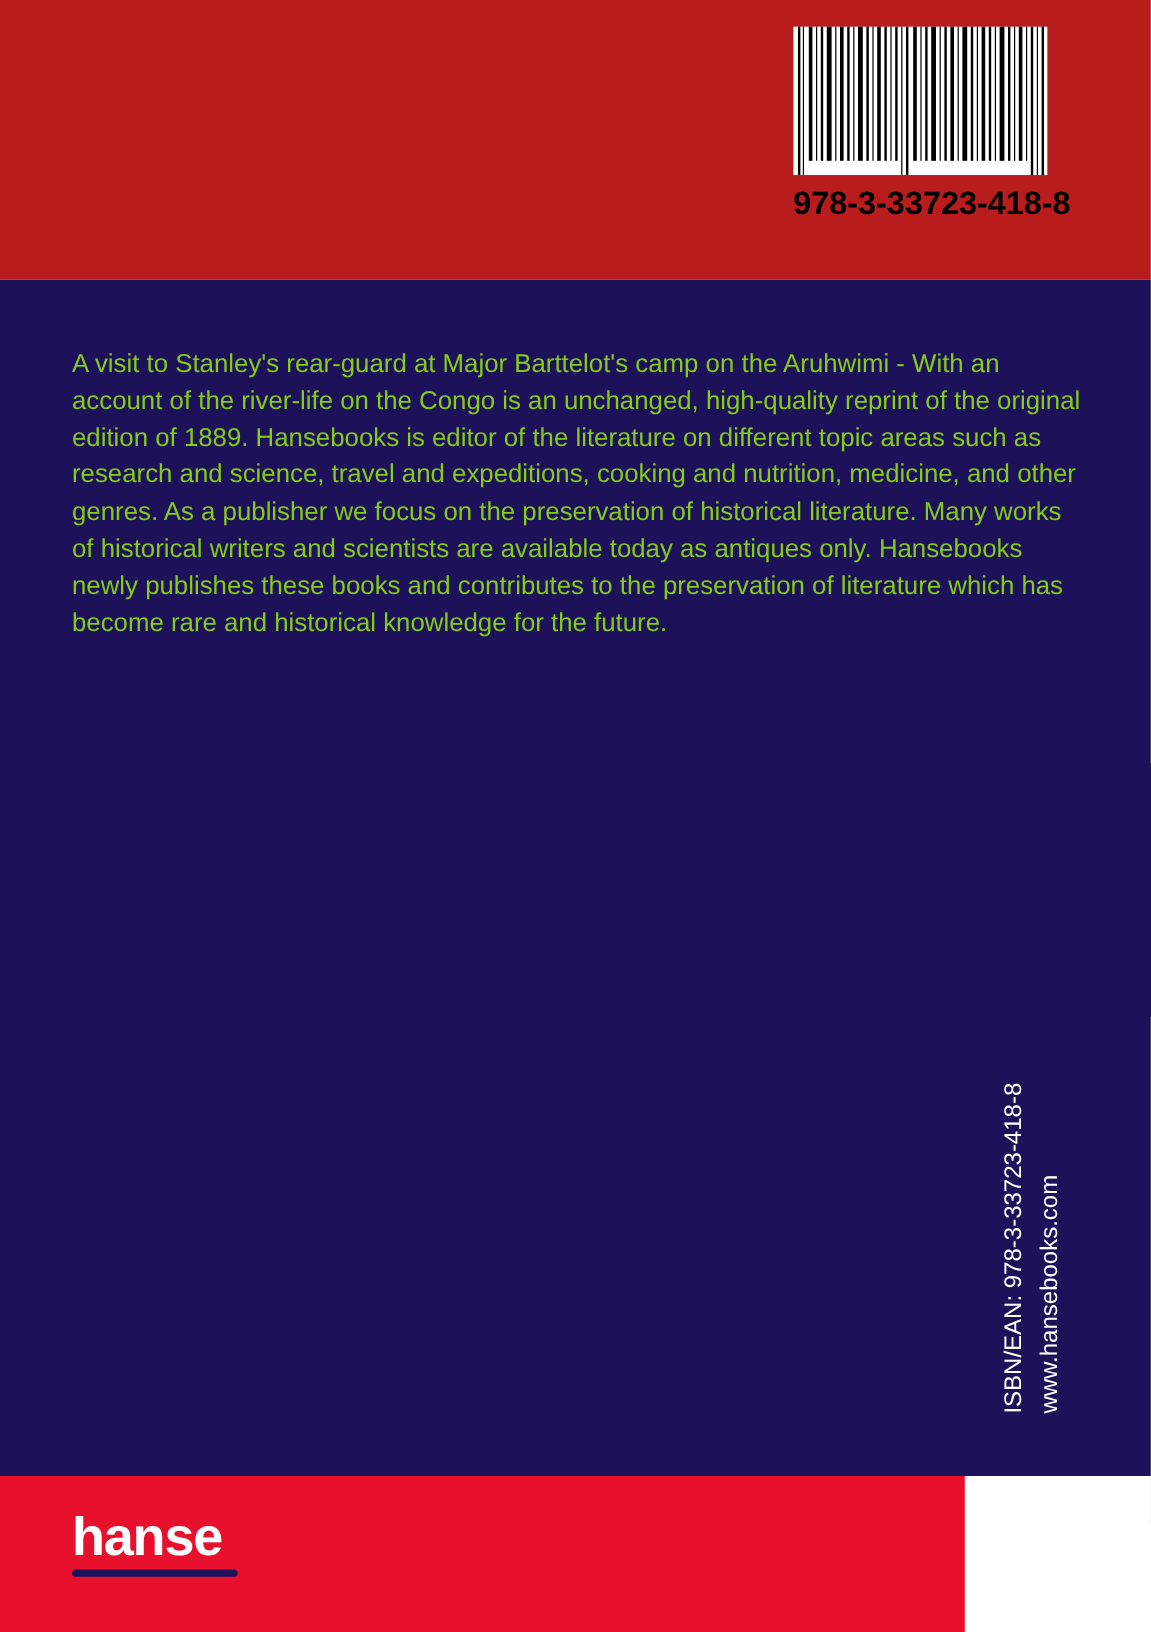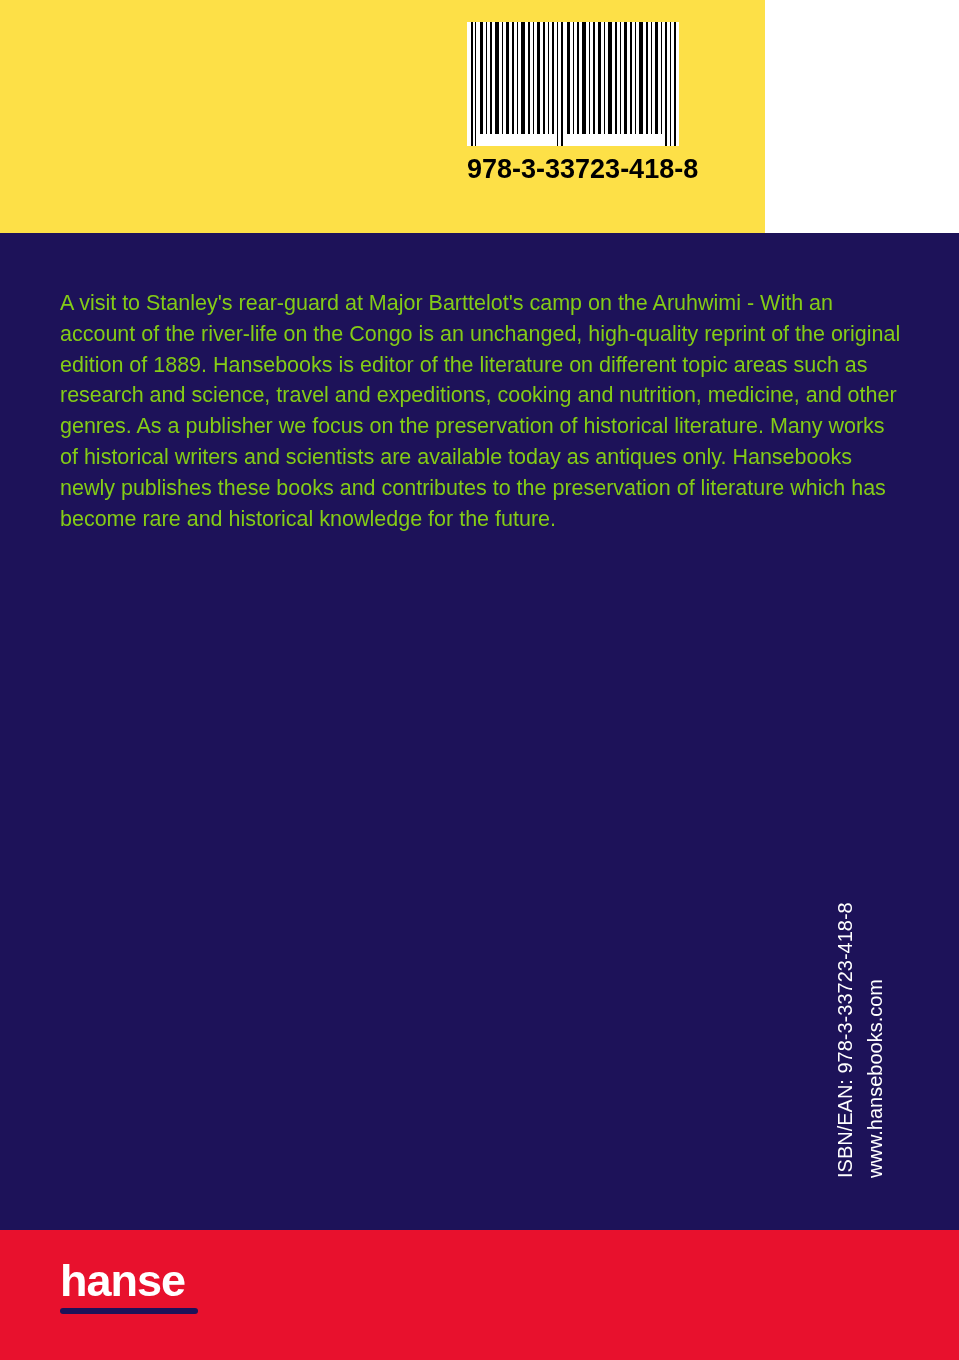--- a/index.html
+++ b/index.html
@@ -13,23 +13,23 @@
     position: relative;
     font-family: "Liberation Sans", sans-serif;
     overflow: hidden;
   }
 
   
   .top-band {
     position: absolute;
     left: 0;
     top: 0;
-    width: 765px;
+    width: 959px;
     height: 233px;
-    background: #fde047;
+    background: #b91c1c;
   }
   .barcode-wrap {
     position: absolute;
     right: 86px;
     top: 22px;
     width: 212px;
     text-align: center;
   }
   .barcode {
     height: 124px;
@@ -94,21 +94,21 @@
   }
   .side-text .vert.web {
     left: 34px;
   }
 
   
   .red-band {
     position: absolute;
     left: 0;
     top: 1230px;
-    width: 959px;
+    width: 804px;
     height: 130px;
     background: #e8112d;
   }
   .logo {
     position: absolute;
     left: 60px;
     top: 28px;
     width: 220px;
   }
   .logo-word {

